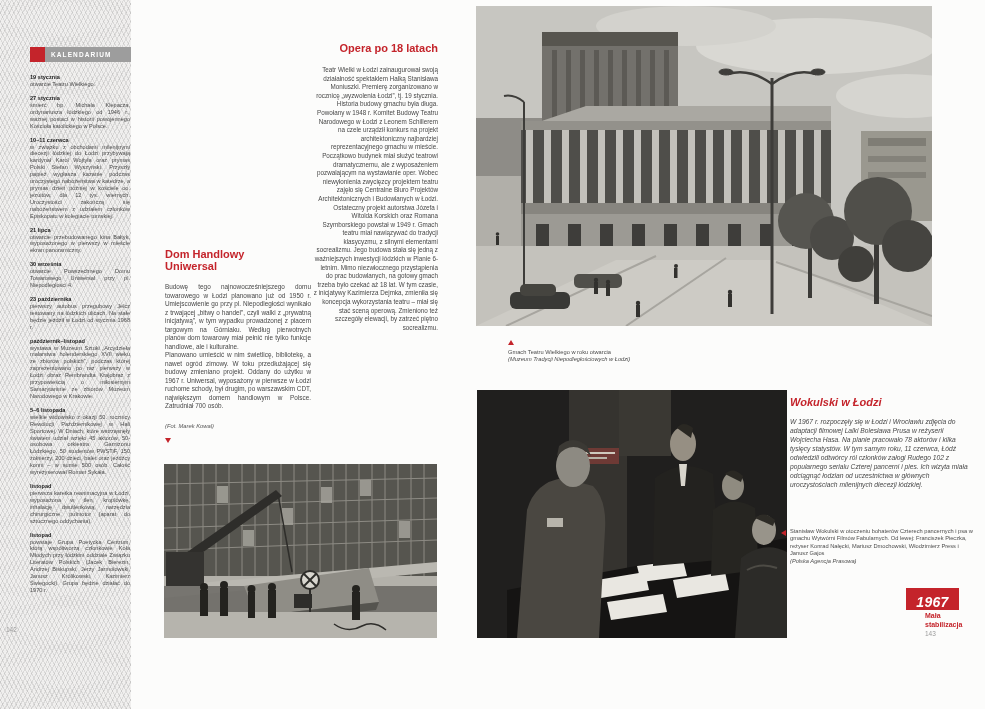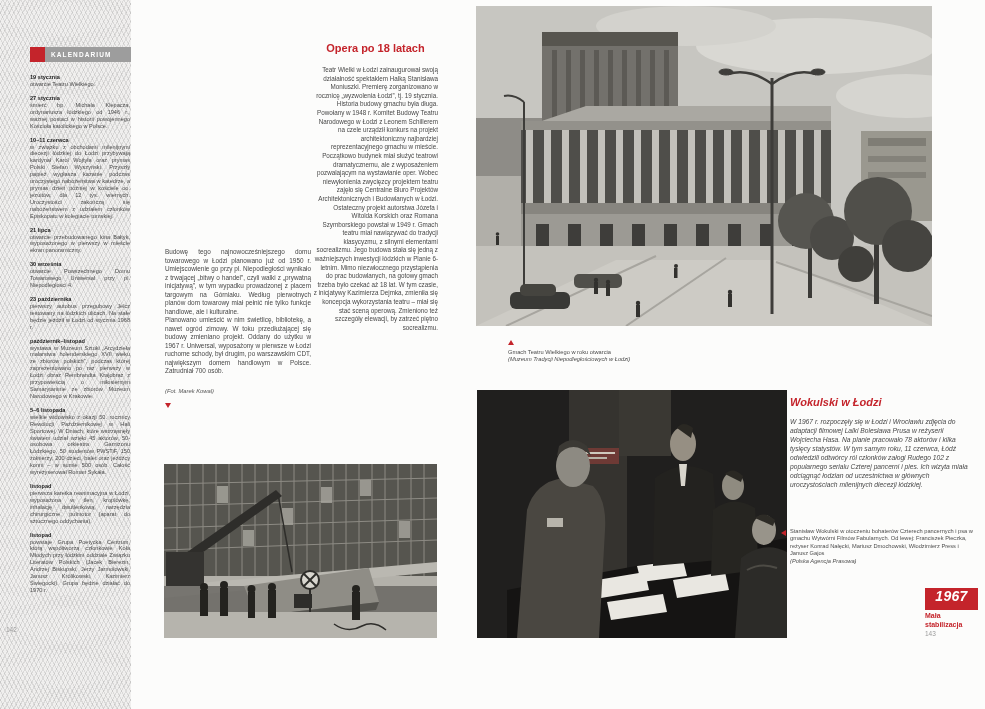--- a/index.html
+++ b/index.html
@@ -40,42 +40,42 @@
   .uni-col{position:absolute;left:165px;top:248px;width:146px;}
   .uni-col .art-title{margin-bottom:11px;white-space:pre-line;}
   .uni-col p{font-size:6.4px;line-height:8.5px;color:#474747;text-align:justify;}
   .uni-col .credit{font-size:5.8px;font-style:italic;color:#555;margin-top:12px;}
   .tri{display:inline-block;width:0;height:0;}
   .tri-down{border-left:3.5px solid transparent;border-right:3.5px solid transparent;border-top:5px solid var(--red);margin-top:9px;}
   .tri-up{border-left:3.5px solid transparent;border-right:3.5px solid transparent;border-bottom:5px solid var(--red);}
   .tri-left{border-top:3.5px solid transparent;border-bottom:3.5px solid transparent;border-right:5px solid var(--red);}
   
   .opera-col{position:absolute;left:313px;top:42px;width:125px;text-align:right;}
-  .opera-col .art-title{margin-bottom:12px;text-align:center;}
+  .opera-col .art-title{margin-bottom:12px;}
   .opera-col p{font-size:6.3px;line-height:8.6px;color:#474747;}
   
   .photo{position:absolute;display:block;}
   .ph-teatr{left:476px;top:6px;}
   .ph-uni{left:164px;top:464px;}
   .ph-film{left:477px;top:390px;}
   
   .teatr-cap{position:absolute;left:508px;top:331px;width:230px;}
   .teatr-cap .l1{font-size:5.7px;color:#4c4c4c;line-height:7.2px;}
   .teatr-cap .l2{font-size:5.7px;color:#4c4c4c;line-height:7.2px;font-style:italic;}
   
   .wok-col{position:absolute;left:790px;top:396px;width:186px;font-style:italic;}
   .wok-col .art-title{margin-bottom:9px;}
   .wok-col p{font-size:6.7px;line-height:9px;color:#474747;}
   .wok-cap{position:absolute;left:790px;top:528px;width:186px;}
   .wok-cap .cap{font-size:5.7px;color:#4c4c4c;line-height:7.4px;}
   .wok-cap .src{font-size:5.7px;color:#4c4c4c;line-height:7.4px;font-style:italic;}
   .wok-cap .mark{position:absolute;left:-9px;top:2px;}
   
-  .year-box{position:absolute;left:925px;top:588px;width:53px;height:22px;background:var(--red);
-    display:flex;align-items:flex-start;justify-content:center;}
+  .year-box{position:absolute;left:906px;top:588px;width:53px;height:22px;background:var(--red);
+    display:flex;align-items:flex-end;justify-content:center;}
   .year-box span{color:#fff;font-weight:bold;font-style:italic;font-size:14px;letter-spacing:.3px;}
   .year-sub{position:absolute;left:925px;top:612px;width:55px;color:var(--red);font-weight:bold;font-size:7px;line-height:8.5px;white-space:pre-line;}
 </style>
 </head>
 <body>
 
 <div class="spread">
 
   <div class="texture"></div>
 
@@ -126,20 +126,22 @@
     <div class="kal-entry">
       <div class="d">listopad</div>
       <div class="t">powstaje Grupa Poetycka Centrum, którą współtworzą członkowie Koła Młodych przy łódzkim oddziale Związku Literatów Polskich (Jacek Bierezin, Andrzej Biskupski, Jerzy Jarmołowski, Janusz Królikowski, Kazimierz Świegocki). Grupa będzie działać do 1970 r.</div>
     </div>
   </div>
 
   <div class="pagenum pg-left">142</div>
   <div class="pagenum pg-right">143</div>
 
   <div class="uni-col">
+    <div class="art-title">Dom Handlowy
+Uniwersal</div>
     <p>Budowę tego najnowocześniejszego domu towarowego w Łodzi planowano już od 1950 r. Umiejscowienie go przy pl. Niepodległości wynikało z trwającej „bitwy o handel”, czyli walki z „prywatną inicjatywą”, w tym wypadku prowadzonej z placem targowym na Górniaku. Według pierwotnych planów dom towarowy miał pełnić nie tylko funkcje handlowe, ale i kulturalne.</p>
     <p>Planowano umieścić w nim świetlicę, bibliotekę, a nawet ogród zimowy. W toku przedłużającej się budowy zmieniano projekt. Oddany do użytku w 1967 r. Uniwersal, wyposażony w pierwsze w Łodzi ruchome schody, był drugim, po warszawskim CDT, największym domem handlowym w Polsce. Zatrudniał 700 osób.</p>
     <div class="credit">(Fot. Marek Kowal)</div>
     <span class="tri tri-down"></span>
   </div>
 
   <div class="opera-col">
     <div class="art-title">Opera po 18 latach</div>
     <p>Teatr Wielki w Łodzi zainaugurował swoją działalność spektaklem Halką Stanisława Moniuszki. Premierę zorganizowano w rocznicę „wyzwolenia Łodzi”, tj. 19 stycznia. Historia budowy gmachu była długa. Powołany w 1948 r. Komitet Budowy Teatru Narodowego w Łodzi z Leonem Schillerem na czele urządził konkurs na projekt architektoniczny najbardziej reprezentacyjnego gmachu w mieście. Początkowo budynek miał służyć teatrowi dramatycznemu, ale z wyposażeniem pozwalającym na wystawianie oper. Wobec niewyłonienia zwycięzcy projektem teatru zajęło się Centralne Biuro Projektów Architektonicznych i Budowlanych w Łodzi. Ostateczny projekt autorstwa Józefa i Witolda Korskich oraz Romana Szymborskiego powstał w 1949 r. Gmach teatru miał nawiązywać do tradycji klasycyzmu, z silnymi elementami socrealizmu. Jego budowa stała się jedną z ważniejszych inwestycji łódzkich w Planie 6-letnim. Mimo niezwłocznego przystąpienia do prac budowlanych, na gotowy gmach trzeba było czekać aż 18 lat. W tym czasie, z inicjatywy Kazimierza Dejmka, zmieniła się koncepcja wykorzystania teatru – miał się stać sceną operową. Zmieniono też szczegóły elewacji, by zatrzeć piętno socrealizmu.</p>
   </div>

